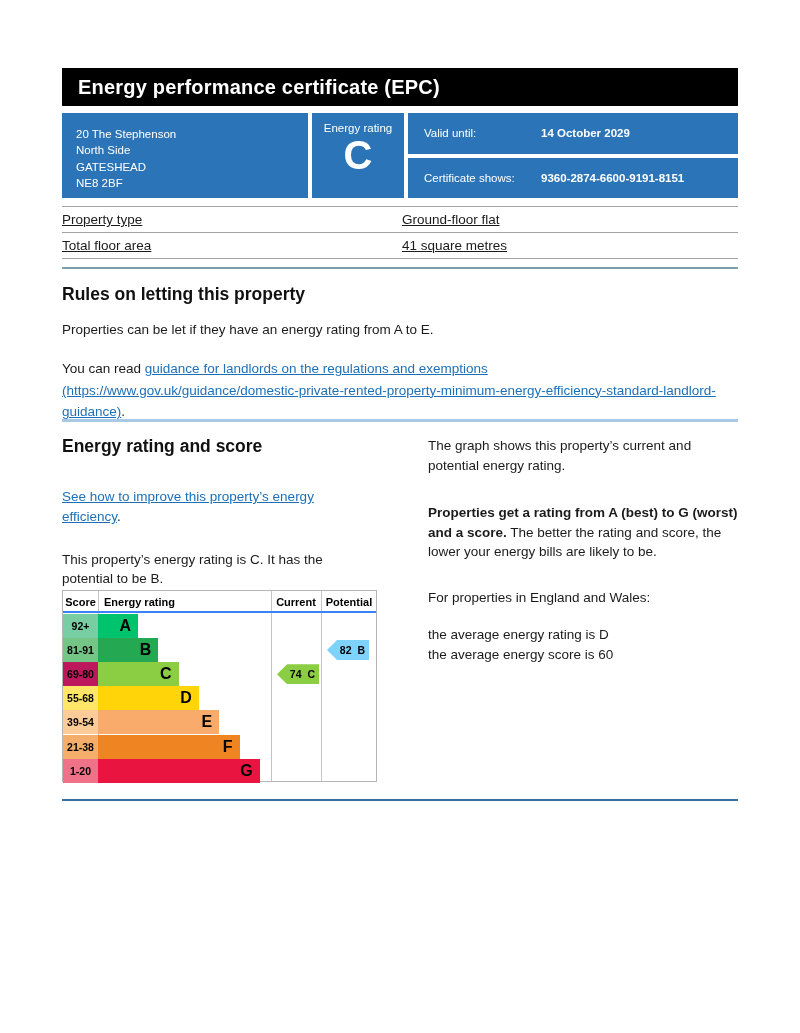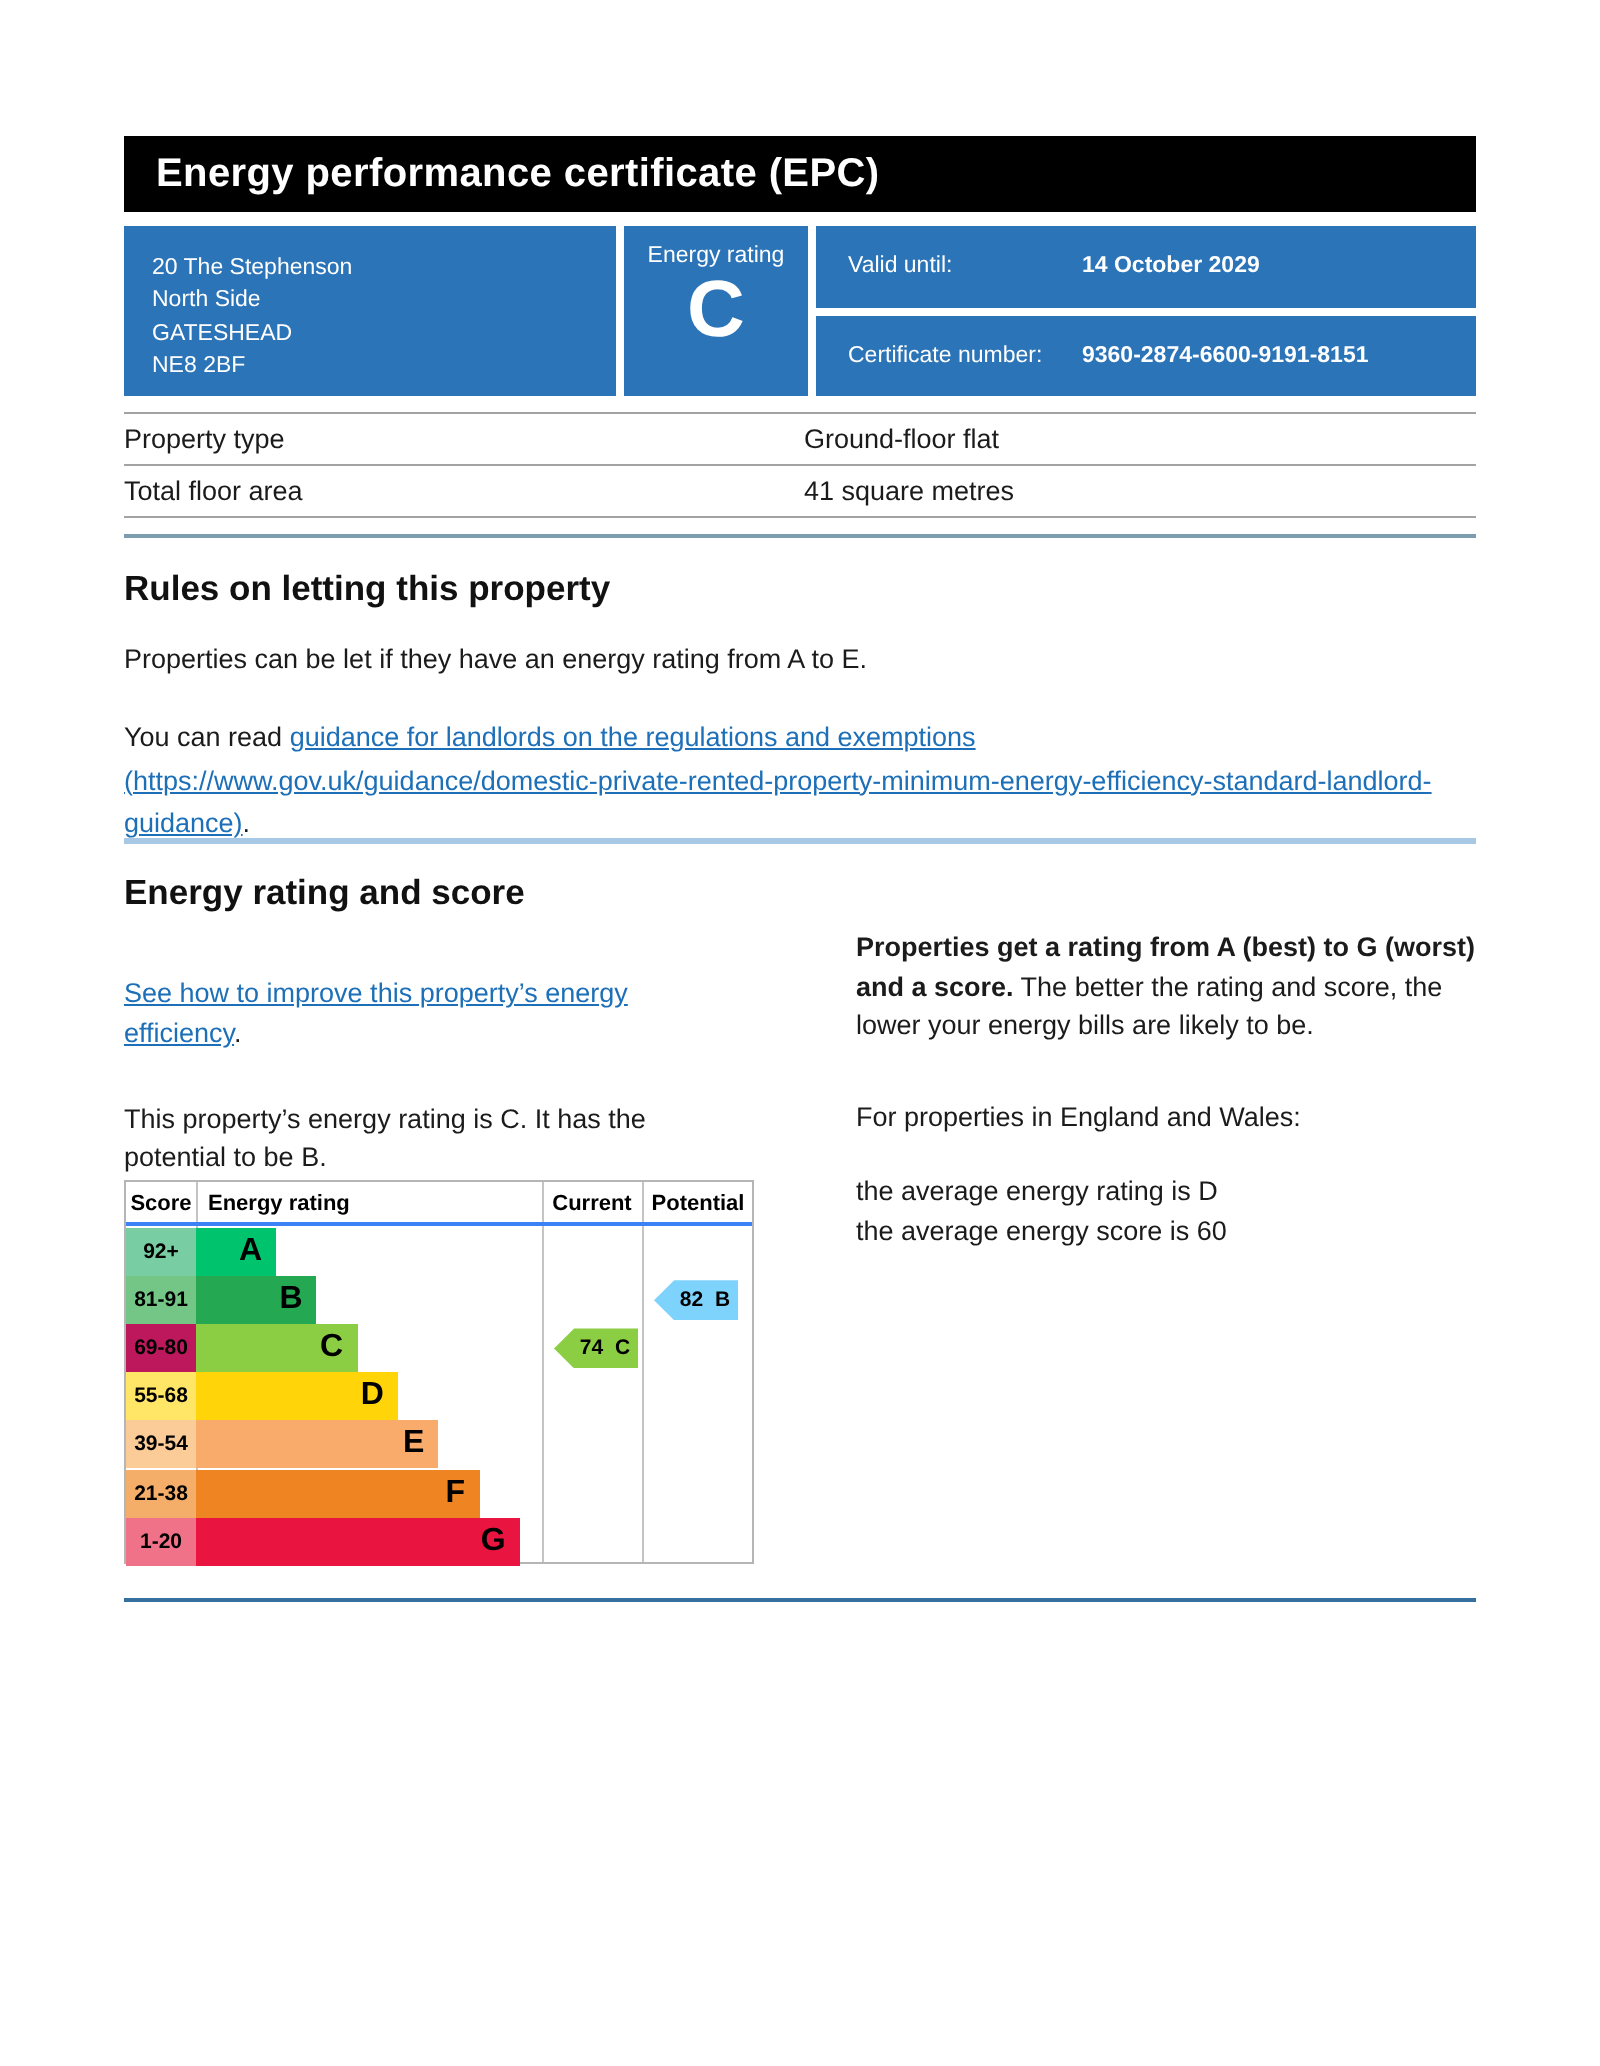--- a/index.html
+++ b/index.html
@@ -23,21 +23,21 @@
   .blue { background:#2b74b8; color:#ffffff; }
   .address-box { width:246px; padding:13px 14px; font-size:11.5px; line-height:1.42; }
   .rating-box { width:92px; text-align:center; padding-top:9px; font-size:11.5px; }
   .rating-box .big-letter { font-size:40px; font-weight:bold; line-height:1.0; margin-top:1px; }
   .right-stack { flex:1; display:flex; flex-direction:column; gap:4px; }
   .info-box { flex:1; display:flex; align-items:center; padding-left:16px; font-size:11.5px; }
   .info-box .lbl { width:117px; }
   .info-box .val { font-weight:bold; }
 
   
-  .summary-table { left:62px; top:206px; width:676px; font-size:13.5px; border-top:1px solid #a3a3a3; }
+  .summary-table { left:62px; top:206px; width:676px; font-size:13.5px; border-top:1px solid #a3a3a3;text-decoration:underline; }
   .summary-row { height:26px; display:flex; align-items:center; border-bottom:1px solid #a3a3a3; }
   .summary-row .lbl { width:340px; }
 
   .divider { left:62px; width:676px; }
   .divider-1 { top:267px; height:2px; background:#7b9dae; }
   .divider-2 { top:419px; height:3px; background:#a7c9e5; }
   .divider-3 { top:799px; height:2px; background:#35709e; }
 
   h2 { font-size:17.5px; font-weight:bold; color:#111111; }
   .body-text { font-size:13.5px; line-height:1.45; }
@@ -98,21 +98,21 @@
   <div class="blue rating-box">
     <div>Energy rating</div>
     <div class="big-letter">C</div>
   </div>
   <div class="right-stack">
     <div class="blue info-box">
       <span class="lbl">Valid until:</span>
       <span class="val">14 October 2029</span>
     </div>
     <div class="blue info-box">
-      <span class="lbl">Certificate number:</span>
+      <span class="lbl">Certificate shows:</span>
       <span class="val">9360-2874-6600-9191-8151</span>
     </div>
   </div>
 </div>
 
 <div class="abs summary-table">
   <div class="summary-row">
     <span class="lbl">Property type</span>
     <span>Ground-floor flat</span>
   </div>
@@ -130,20 +130,21 @@
 
 <div class="abs divider divider-2"></div>
 
 <div class="abs left-col">
   <h2>Energy rating and score</h2>
   <p class="body-text p2"><a class="doc-link">See how to improve this property’s energy efficiency</a><span>.</span></p>
   <p class="body-text p1">This property’s energy rating is C. It has the potential to be B.</p>
 </div>
 
 <div class="abs body-text right-col">
+  <p class="p1">The graph shows this property’s current and potential energy rating.</p>
   <p class="p2"><b>Properties get a rating from A (best) to G (worst) and a score.</b><span> The better the rating and score, the lower your energy bills are likely to be.</span></p>
   <p class="p3">For properties in England and Wales:</p>
   <p class="p4">
     <span>the average energy rating is D</span><br>
     <span>the average energy score is 60</span>
   </p>
 </div>
 
 <div class="abs epc-chart">
   <div class="vline v1"></div>

